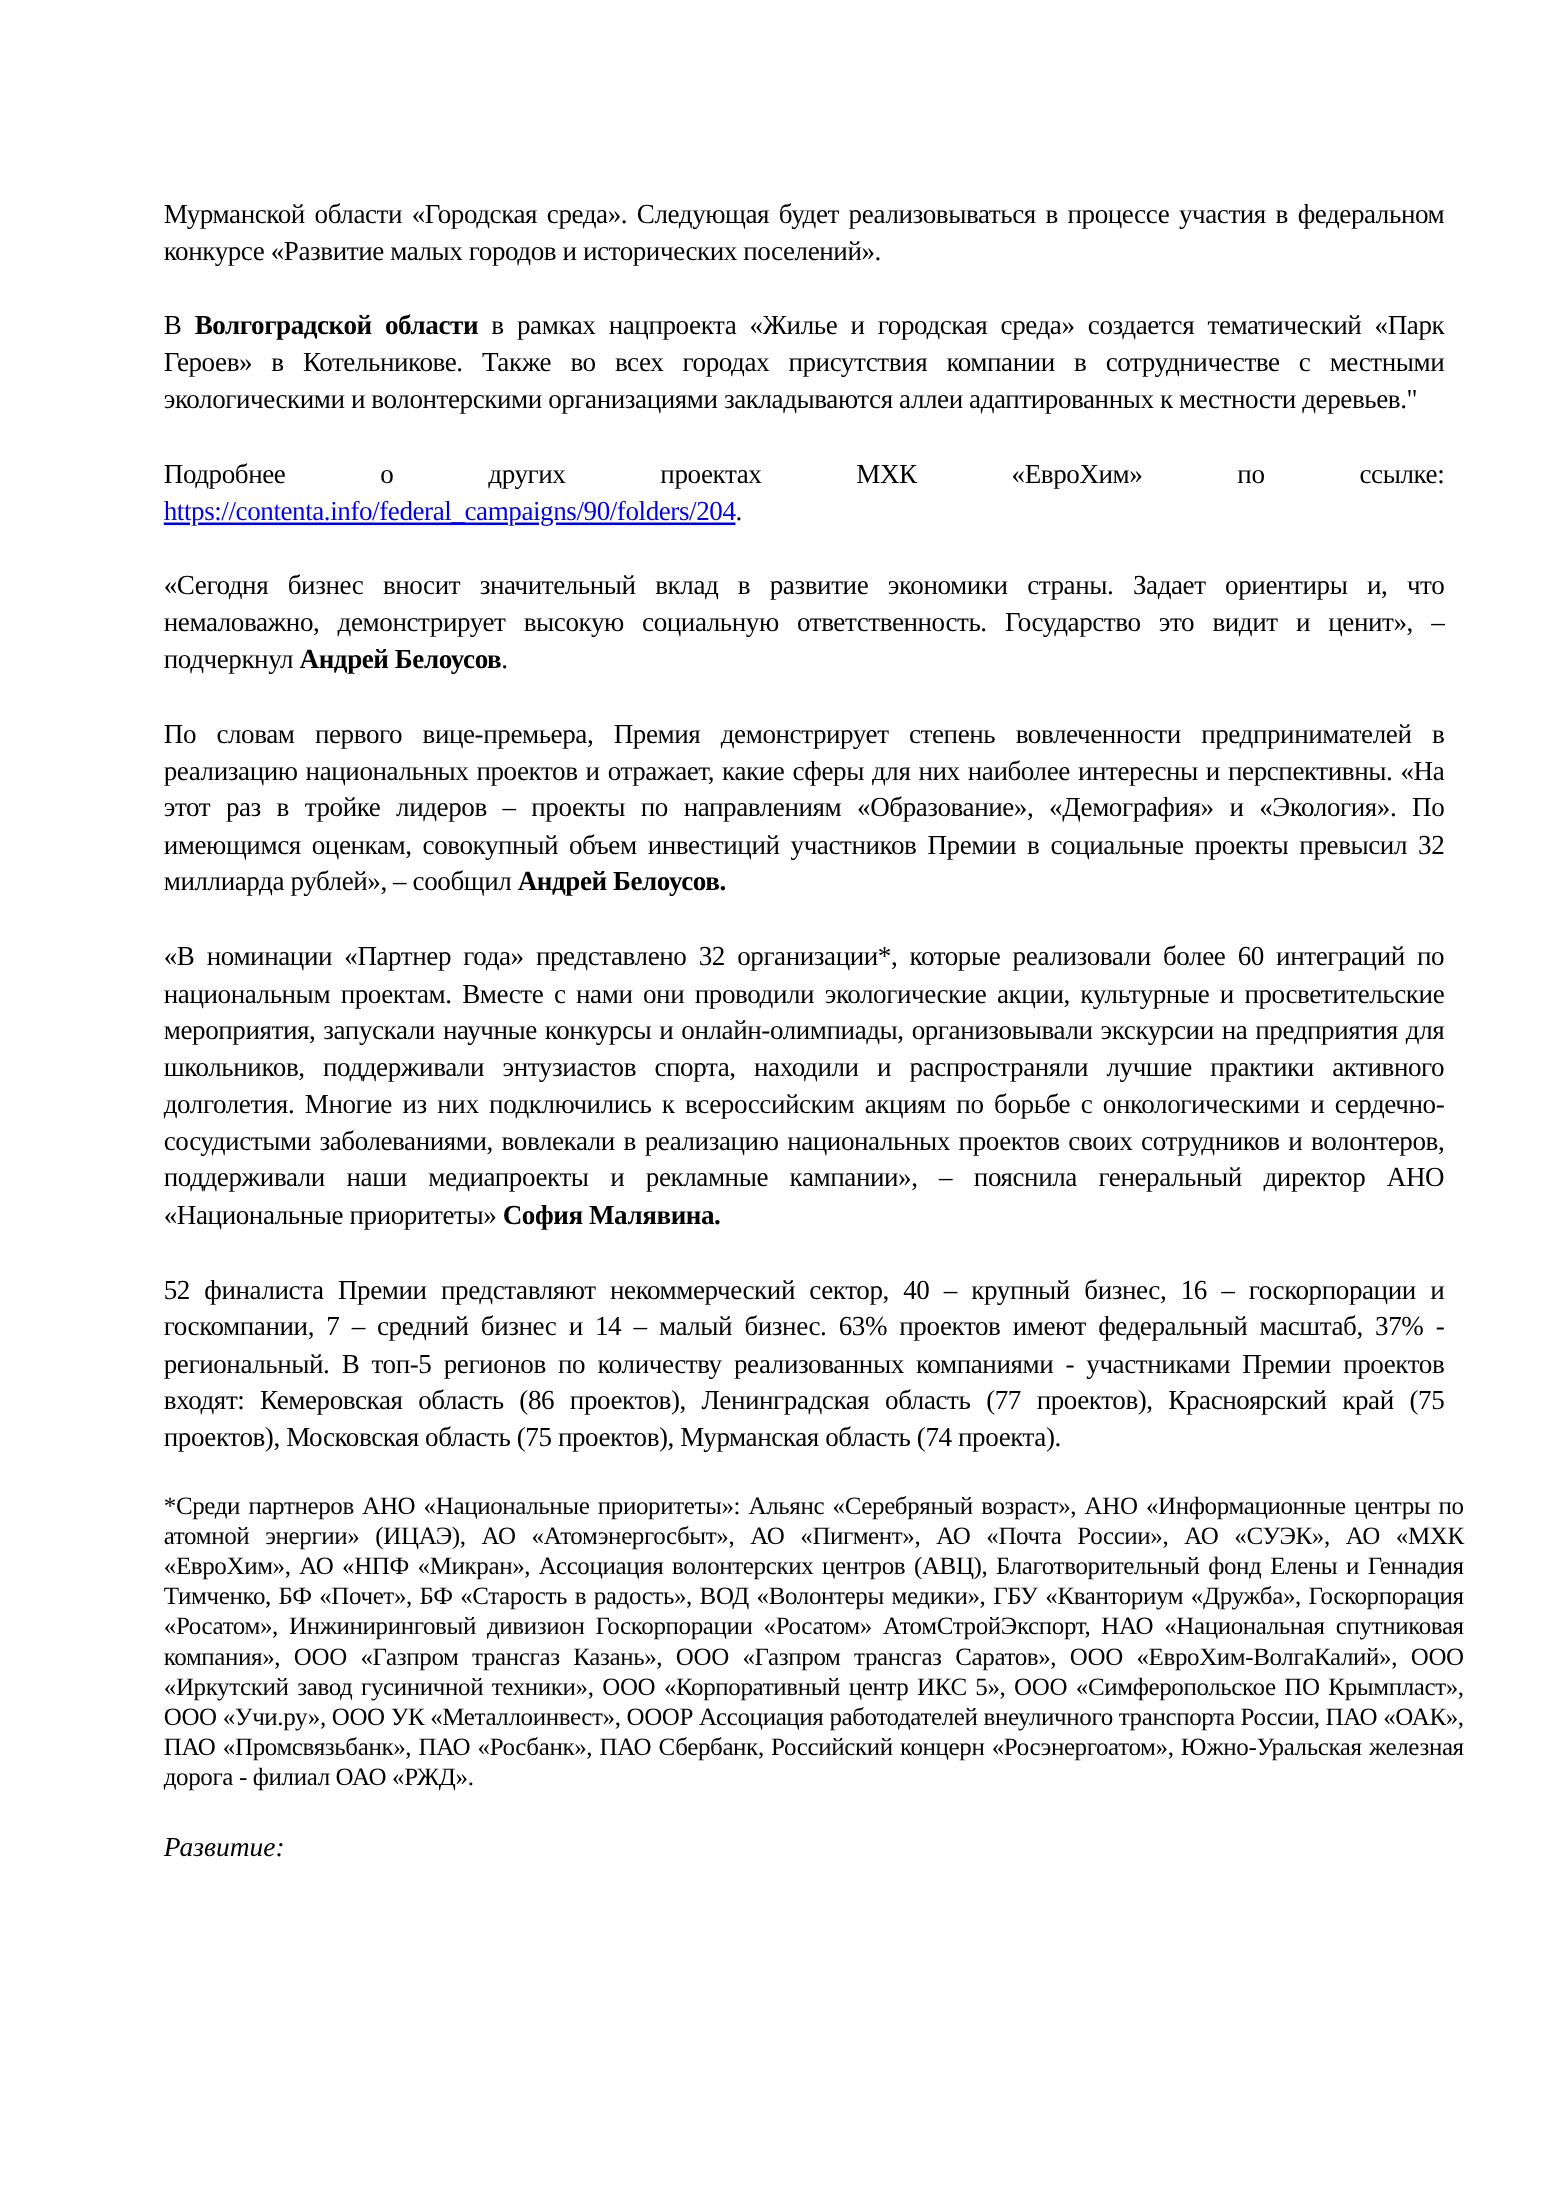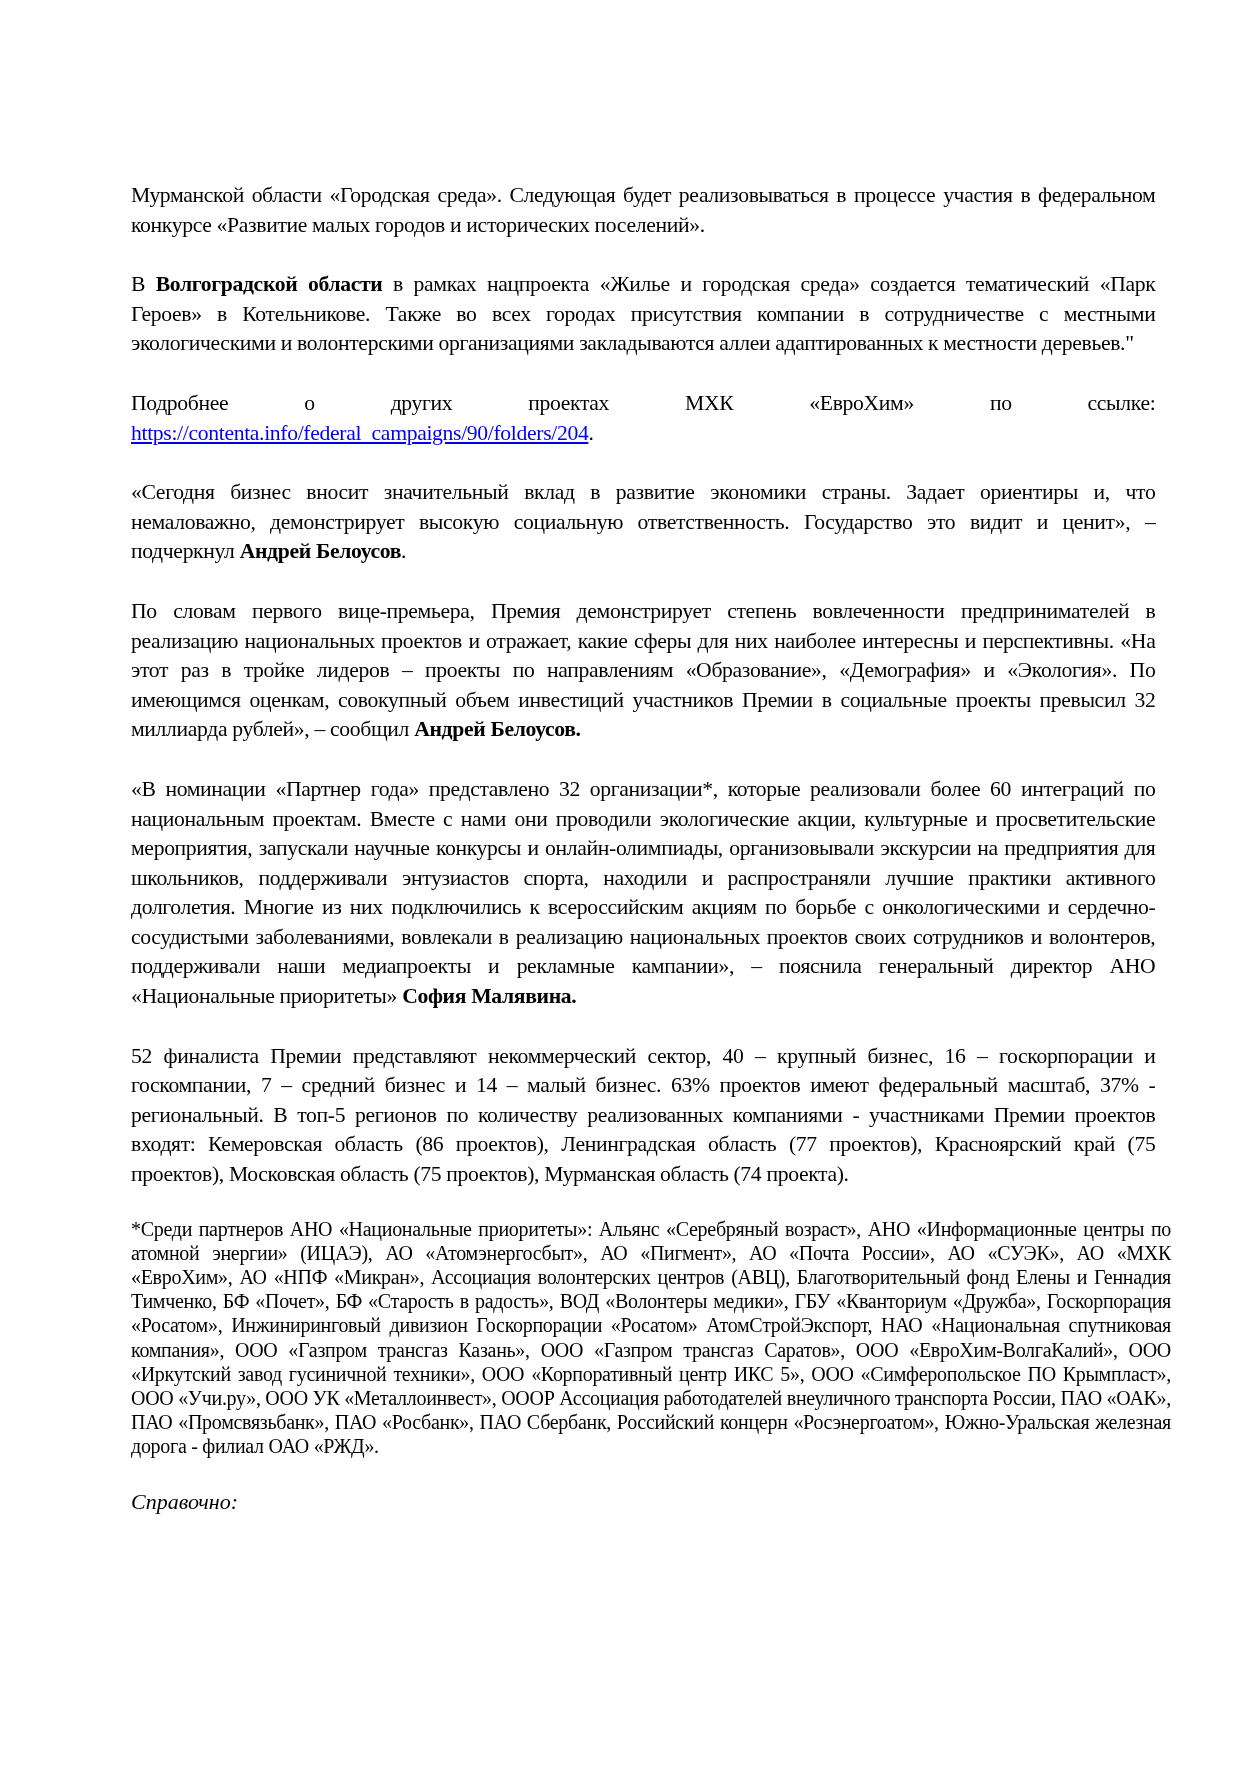--- a/index.html
+++ b/index.html
@@ -11,21 +11,21 @@
       width: 1252px;
       height: 1766px;
       position: relative;
       overflow: hidden;
       color: #000000;
       font-family: "Liberation Serif", "DejaVu Serif", serif;
     }
     .page {
       position: absolute;
       left: 131px;
-      top: 180px;
+      top: 156px;
       width: 1040px;
     }
     .p {
       margin: 0;
       font-size: 22px;
       line-height: 29.6px;
       text-align: justify;
       text-justify: inter-word;
       letter-spacing: -0.35px;
       word-spacing: 0px;
@@ -94,15 +94,15 @@
   </p>
 
   <div class="gap-s"></div>
 
   <p class="foot">
     <span>*Среди партнеров АНО «Национальные приоритеты»: Альянс «Серебряный возраст», АНО «Информационные центры по атомной энергии» (ИЦАЭ), АО «Атомэнергосбыт», АО «Пигмент», АО «Почта России», АО «СУЭК», АО «МХК «ЕвроХим», АО «НПФ «Микран», Ассоциация волонтерских центров (АВЦ), Благотворительный фонд Елены и Геннадия Тимченко, БФ «Почет», БФ «Старость в радость», ВОД «Волонтеры медики», ГБУ «Кванториум «Дружба», Госкорпорация «Росатом», Инжиниринговый дивизион Госкорпорации «Росатом» АтомСтройЭкспорт, НАО «Национальная спутниковая компания», ООО «Газпром трансгаз Казань», ООО «Газпром трансгаз Саратов», ООО «ЕвроХим-ВолгаКалий», ООО «Иркутский завод гусиничной техники», ООО «Корпоративный центр ИКС 5», ООО «Симферопольское ПО Крымпласт», ООО «Учи.ру», ООО УК «Металлоинвест», ОООР Ассоциация работодателей внеуличного транспорта России, ПАО «ОАК», ПАО «Промсвязьбанк», ПАО «Росбанк», ПАО Сбербанк, Российский концерн «Росэнергоатом», Южно-Уральская железная дорога - филиал ОАО «РЖД».</span>
   </p>
 
   <div class="gap-s"></div>
 
-  <p class="ref">Справочно:</p>
+  <p class="ref">Развитие:</p>
 
 </div>
 
 </body></html>

